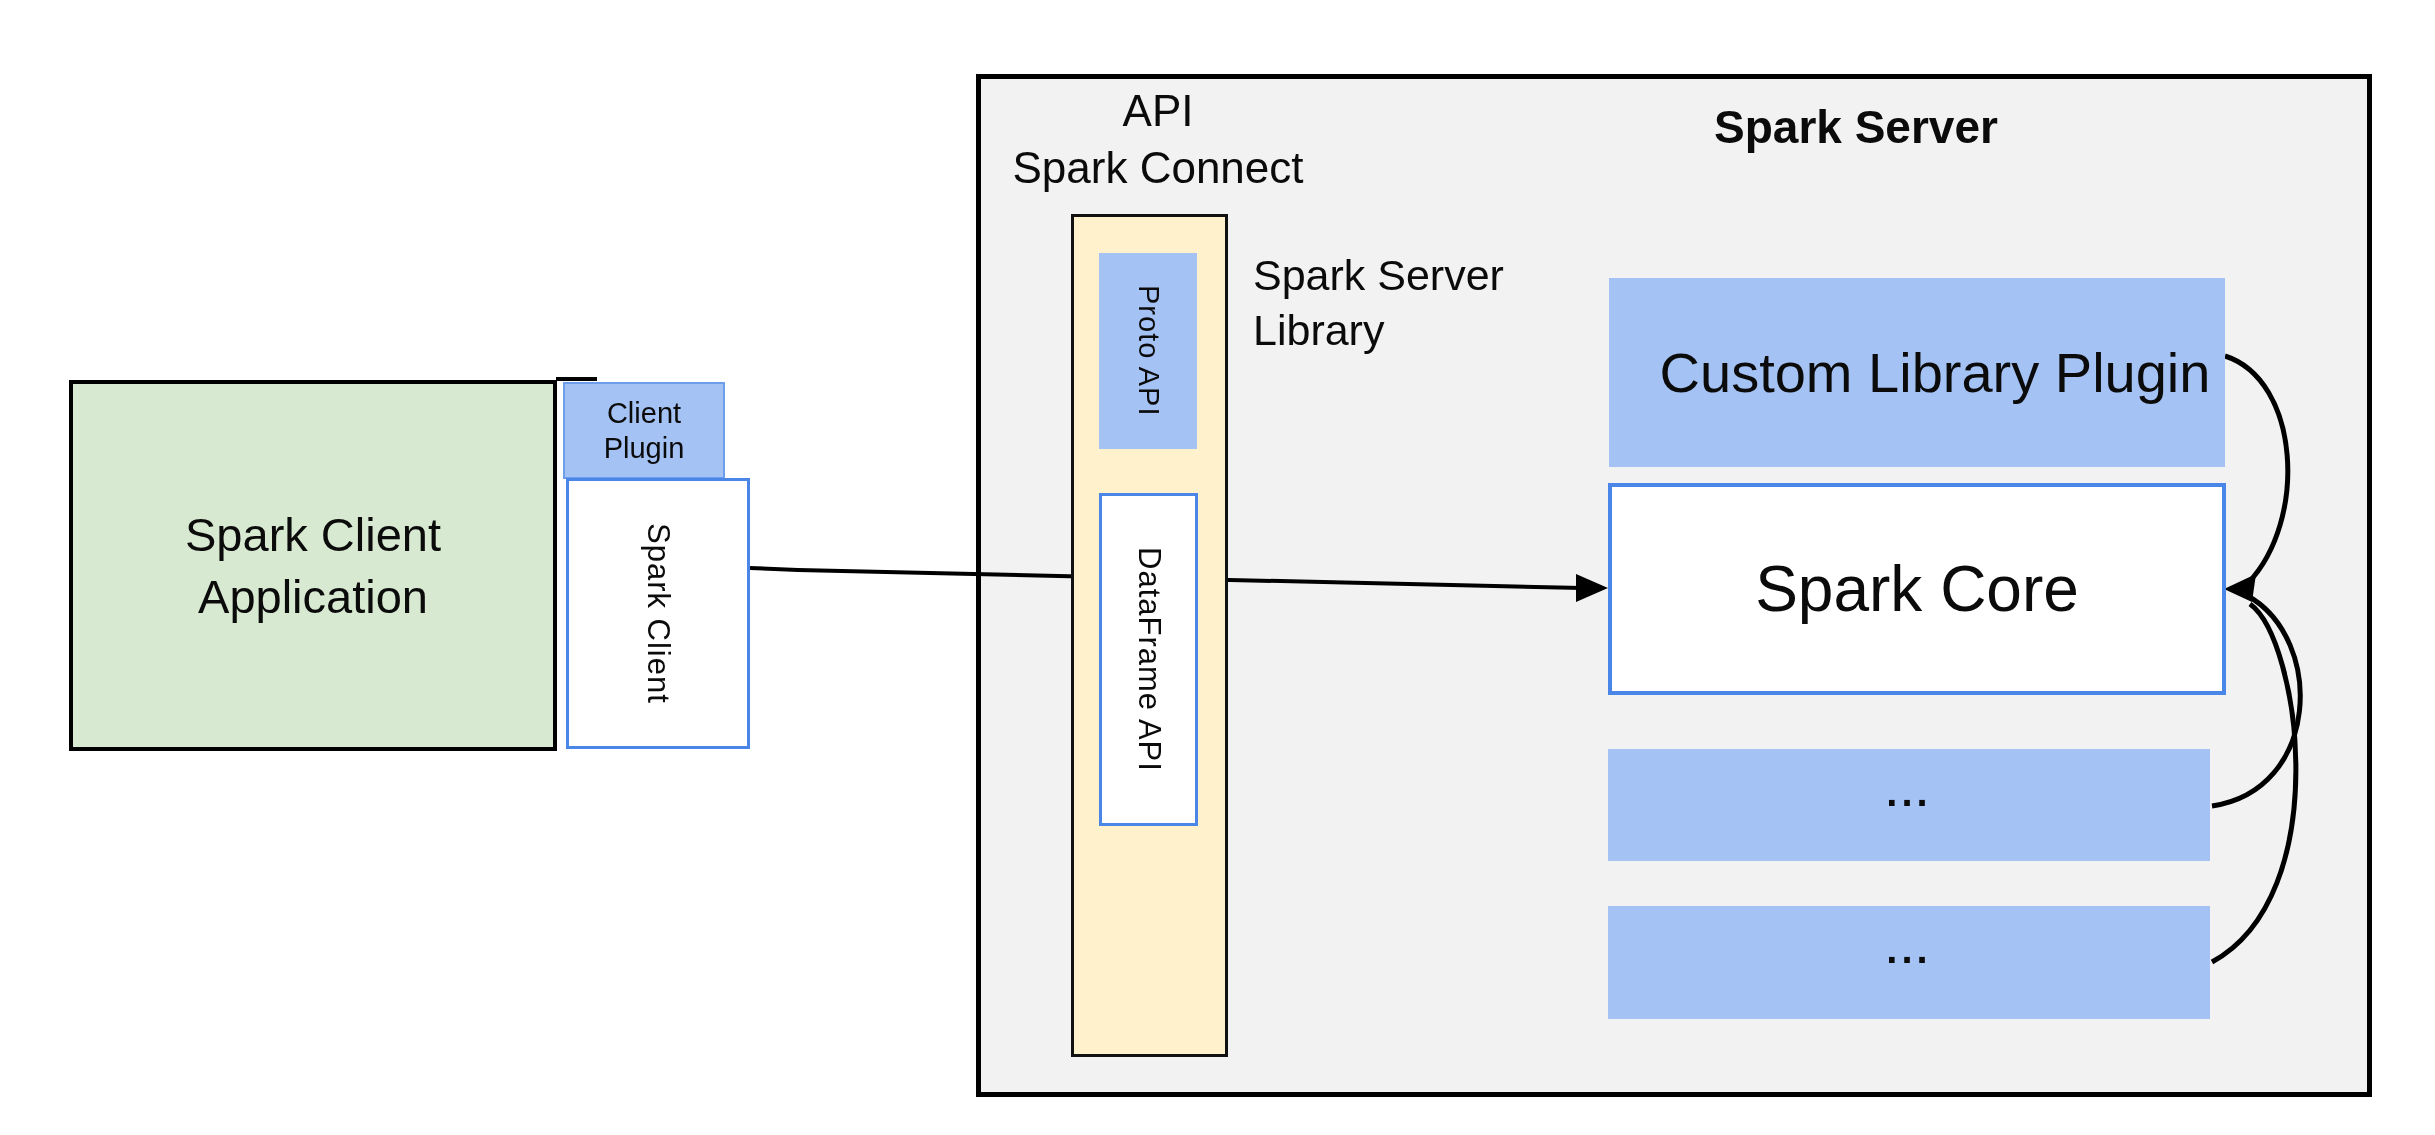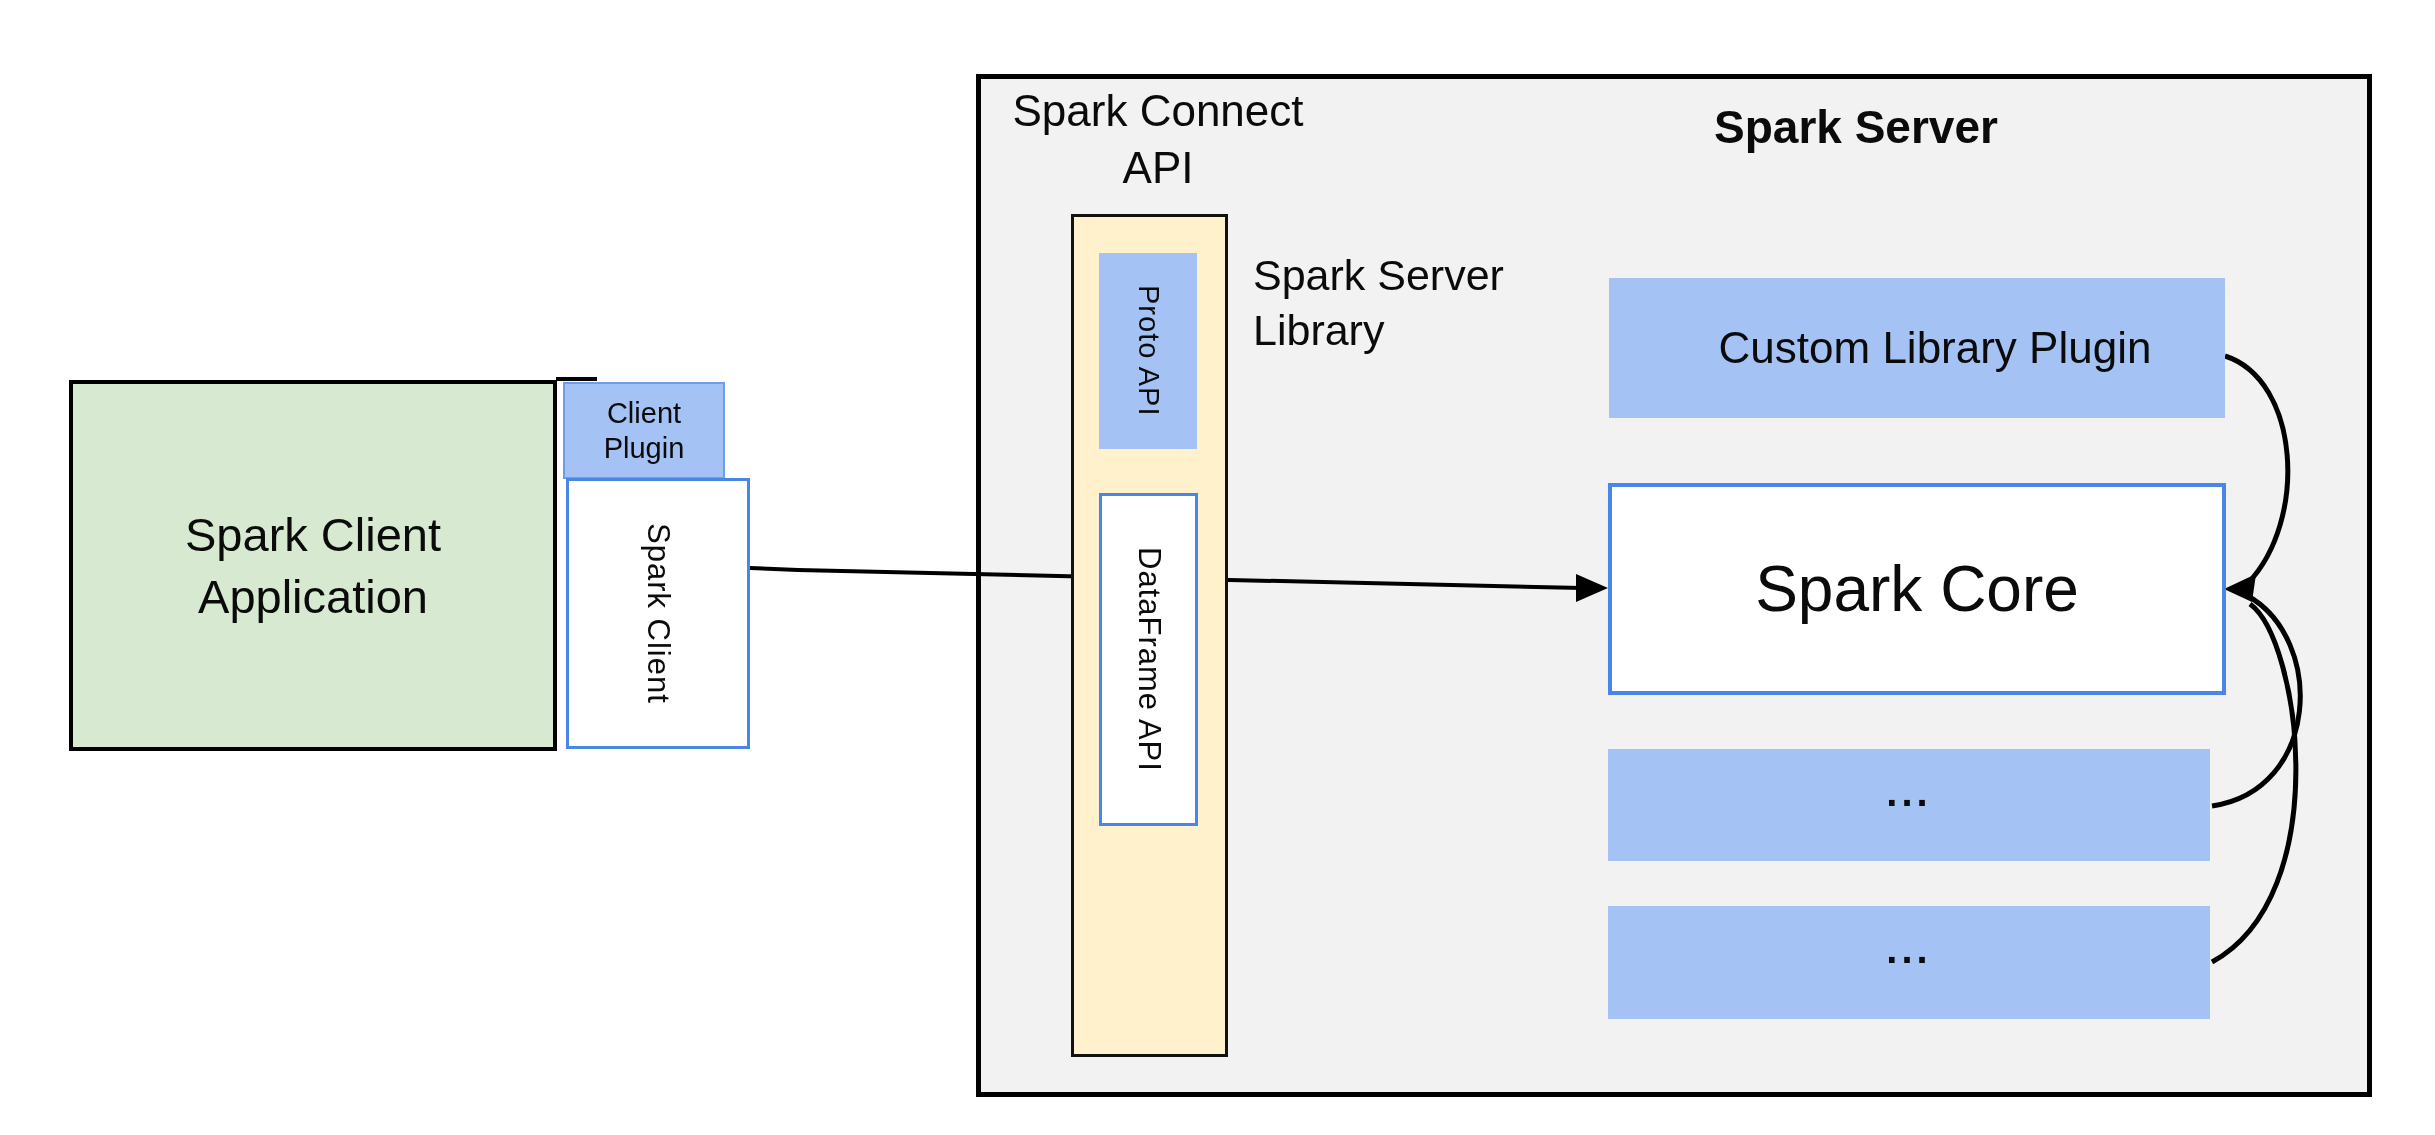--- a/index.html
+++ b/index.html
@@ -84,23 +84,23 @@
   }
   .proto-box span{font-size:29px;}
   .df-box{
     left:1099px;top:493px;width:99px;height:333px;
     background:#fff;
     border:3px solid var(--blue-border);
   }
   .df-box span{font-size:31px;}
 
   .plugin-box{
-    left:1609px;top:278px;width:616px;height:140px;
+    left:1609px;top:278px;width:616px;height:189px;
     background:var(--blue);
-    font-size:44px;
+    font-size:56px;
     padding-left:36px;
   }
   .core-box{
     left:1608px;top:483px;width:618px;height:212px;
     background:#fff;
     border:4px solid var(--blue-border);
     font-size:64px;
   }
   .more-box{
     left:1608px;width:602px;
@@ -127,22 +127,22 @@
     <path d="M 750 568 L 798 570 L 1582 588" stroke="#000" stroke-width="4" fill="none"></path>
     <polygon points="1608,588 1576,574 1576,602" fill="#000"></polygon>
 
     <path d="M 2225 356 C 2300 380 2308 520 2248 583" stroke="#000" stroke-width="5" fill="none"></path>
     <path d="M 2212 806 C 2320 790 2325 640 2248 596" stroke="#000" stroke-width="5" fill="none"></path>
     <path d="M 2212 962 C 2335 895 2300 640 2250 604" stroke="#000" stroke-width="5" fill="none"></path>
     <polygon points="2224,589 2256,574 2252,602" fill="#000"></polygon>
   </svg>
 
   <div class="label connect-api-label">
+    <div>API</div>
     <div>Spark Connect</div>
-    <div>API</div>
   </div>
 
   <div class="label server-title">Spark Server</div>
 
   <div class="label server-library-label">
     <div>Spark Server</div>
     <div>Library</div>
   </div>
 
   <div class="box z3 green-box center-text">

